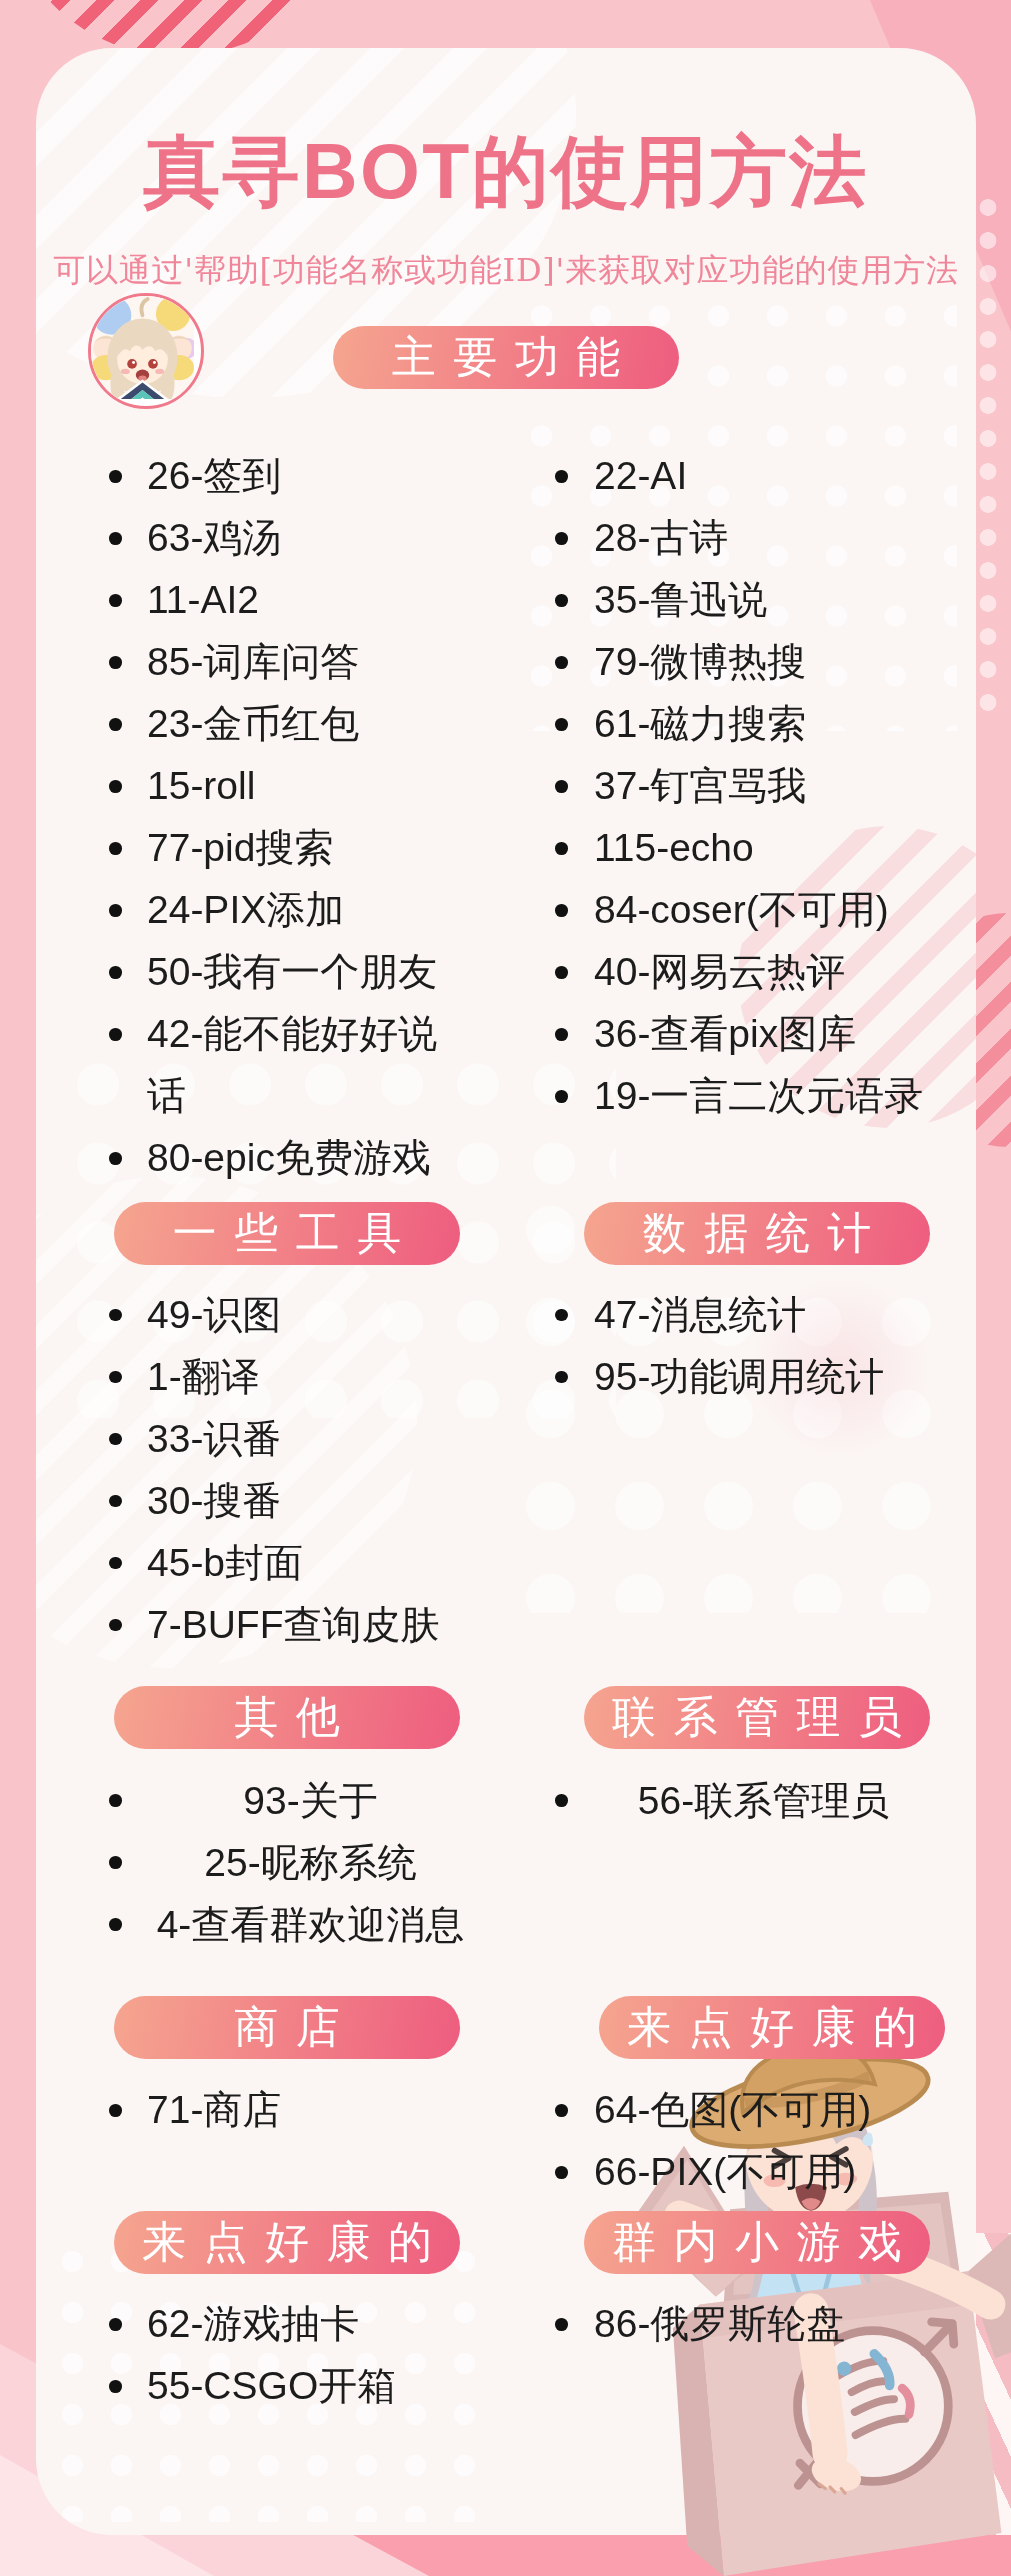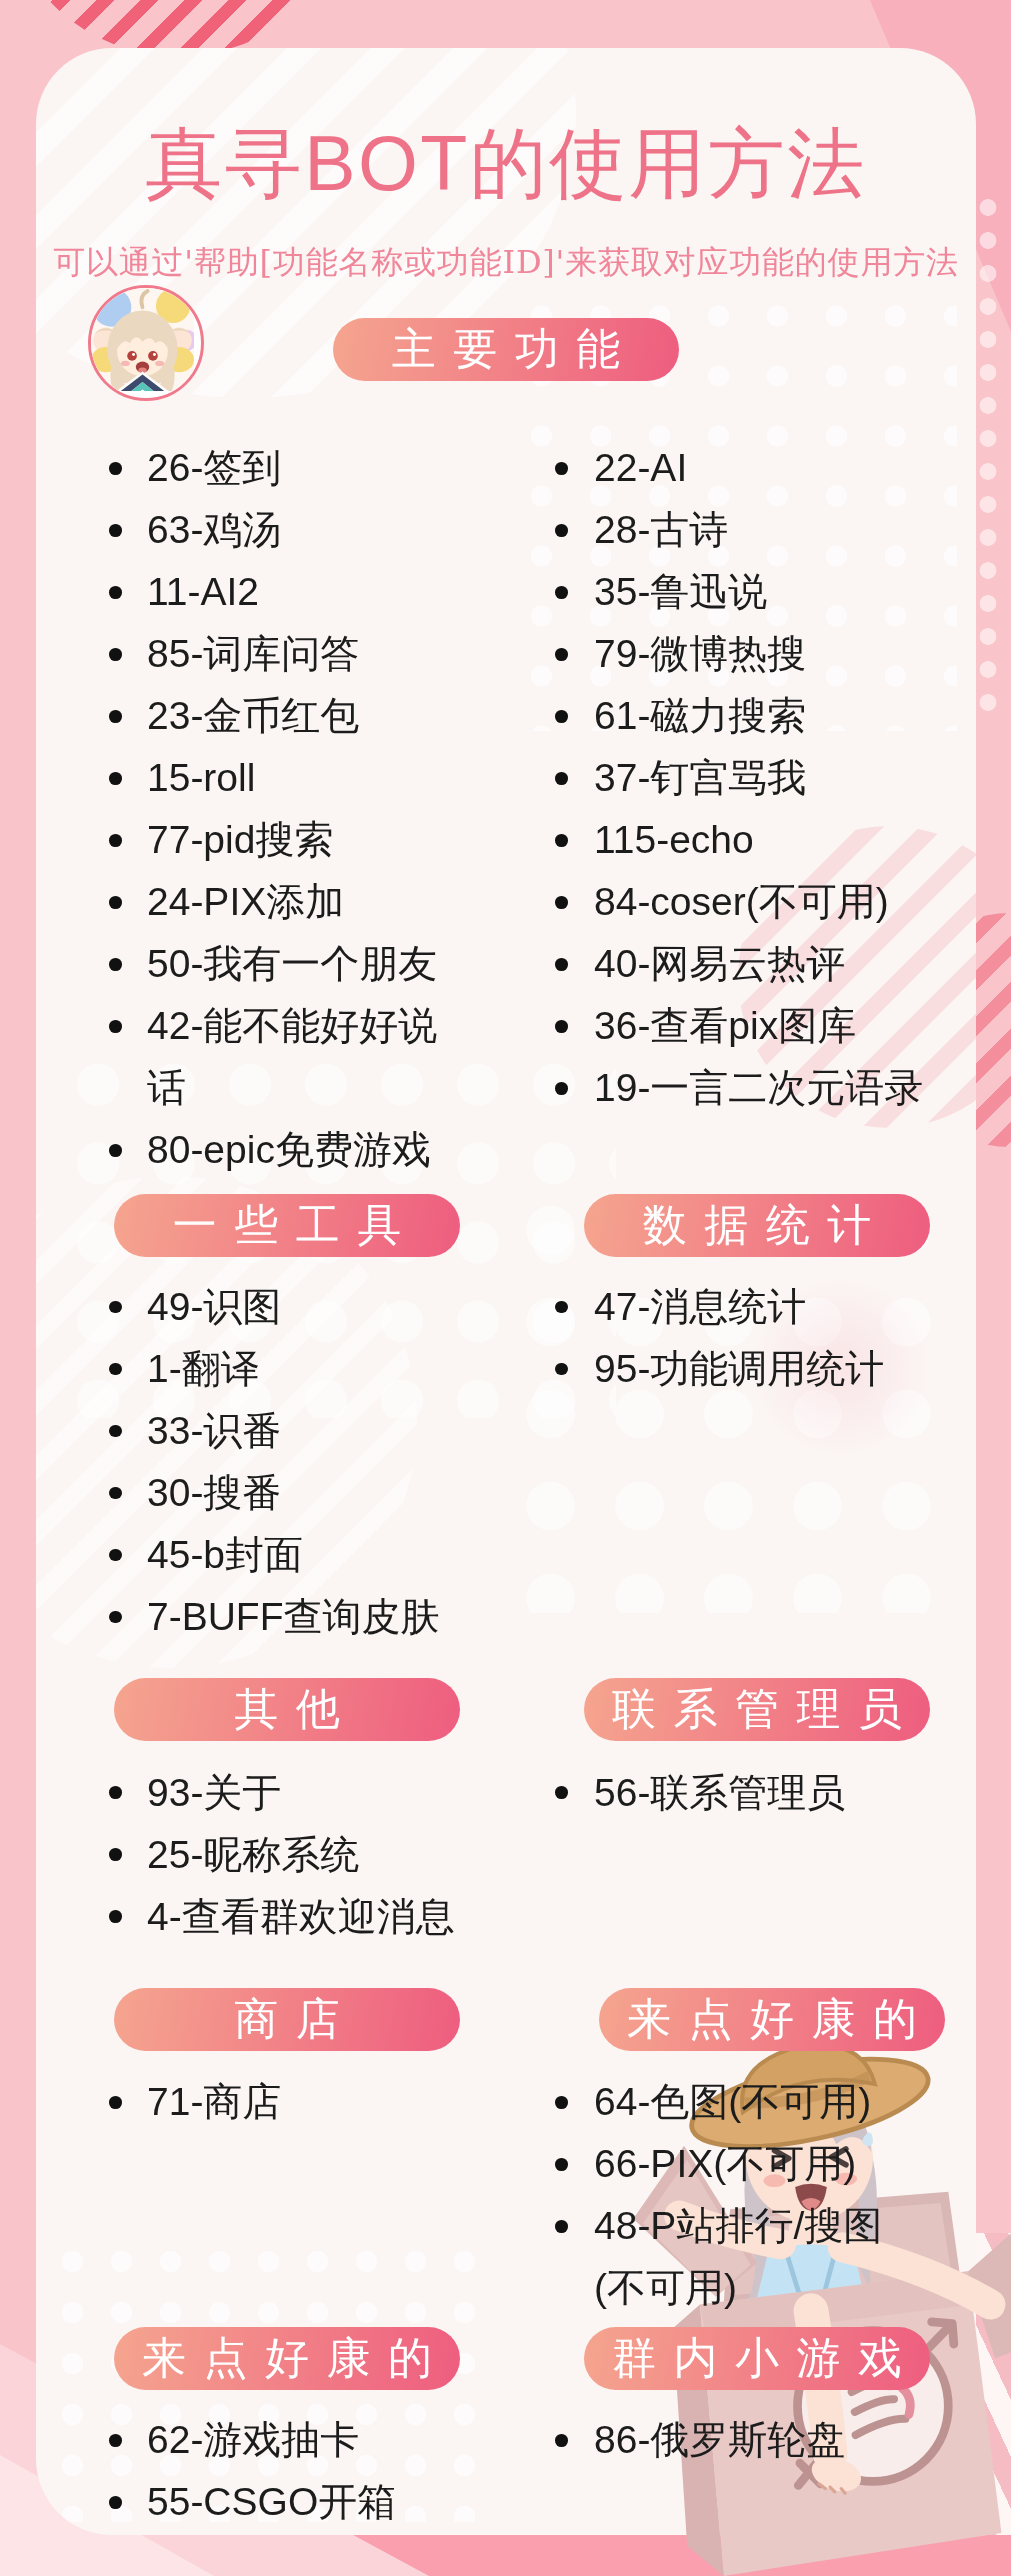--- a/index.html
+++ b/index.html
@@ -46,43 +46,43 @@
   .dots-d{left:12px;top:2188px;width:445px;height:286px;
     background-image:radial-gradient(circle,rgba(255,255,255,.6) 10.3px,rgba(255,255,255,0) 11px);
     background-size:49px 51px;}
   .cball{right:-64px;top:778px;width:302px;height:302px;border-radius:50%;
     background:repeating-linear-gradient(135deg,rgba(243,150,165,.25) 0 17.5px,rgba(243,150,165,0) 17.5px 43px);}
   .cblob{right:40px;top:1223px;width:191px;height:191px;border-radius:50%;
     background:radial-gradient(circle,rgba(246,176,188,.25),rgba(246,176,188,0) 70%);}
 
   
   .content{position:relative;z-index:2;}
-  .title{margin:4px;padding-top:73px;text-align:center;
-    font-size:77px;line-height:1;font-weight:400;color:#ee7389;letter-spacing:2.4px;}
+  .title{margin:12px;padding-top:73px;text-align:center;
+    font-size:77px;line-height:1;font-weight:700;color:#ee7389;letter-spacing:2.4px;}
   .subtitle{margin-top:41px;text-align:center;
     font-family:"DejaVu Serif","Liberation Serif",serif;
     font-size:32px;line-height:1.2;color:#f0869a;letter-spacing:0.8px;}
   .avatar-row{position:relative;height:119px;margin-top:8px;}
   .avatar{position:absolute;left:52px;top:-4.8px;width:110px;height:110px;border-radius:50%;
     border:3.2px solid #f0798c;overflow:hidden;background:#fff;}
   .badge{width:346px;height:63px;border-radius:35px;
     background:linear-gradient(100deg,#f5a58f,#ee5d7f);
     color:#fff;font-size:44px;font-weight:normal;
     display:flex;align-items:center;justify-content:center;
     letter-spacing:17.5px;padding-left:17.5px;box-sizing:border-box;
     white-space:nowrap;}
   .badge-main{position:absolute;left:50%;transform:translateX(-50%);top:29px;}
   .cols{display:grid;grid-template-columns:470px 470px;}
   .band-lists-main{margin-top:29px;}
   .band-badges{display:grid;grid-template-columns:470px 470px;margin-left:16px;}
   .band-badges .badge{margin:0 auto;}
   .mt-b2{margin-top:12.7px;}
   .mt-l2{margin-top:19px;}
   .mt-b3{margin-top:30px;}
-  .mt-l3{margin-top:20.6px;}
+  .mt-l3{margin-top:20.6px;text-align:center;}
   .mt-b4{margin-top:40px;gap:15px;}
   .mt-l4{margin-top:20.6px;}
   .mt-b5{margin-top:8px;}
   .mt-l5{margin-top:19px;}
   .list{list-style:none;margin:0;padding:0;}
   .list li{position:relative;font-size:39px;line-height:62px;color:#1c1c1c;
     padding-left:111px;padding-right:32px;}
   .list li::before{content:"";position:absolute;left:73px;top:24.6px;width:12.7px;height:12.7px;
     border-radius:50%;background:#111;}
   .col-right .list li{padding-left:88px;padding-right:43px;}
@@ -245,21 +245,20 @@
     <div class="cols mt-l4">
       <div class="col-left">
           <ul class="list">
             <li>71-商店</li>
           </ul>
         </div>
       <div class="col-right">
           <ul class="list">
             <li>64-色图(不可用)</li>
             <li>66-PIX(不可用)</li>
-            <li>48-P站排行/搜图(不可用)</li>
           </ul>
         </div>
     </div>
 
     <div class="band-badges mt-b5">
       <div class="badge">来点好康的</div>
       <div class="badge">群内小游戏</div>
     </div>
     <div class="cols mt-l5">
       <div class="col-left">

